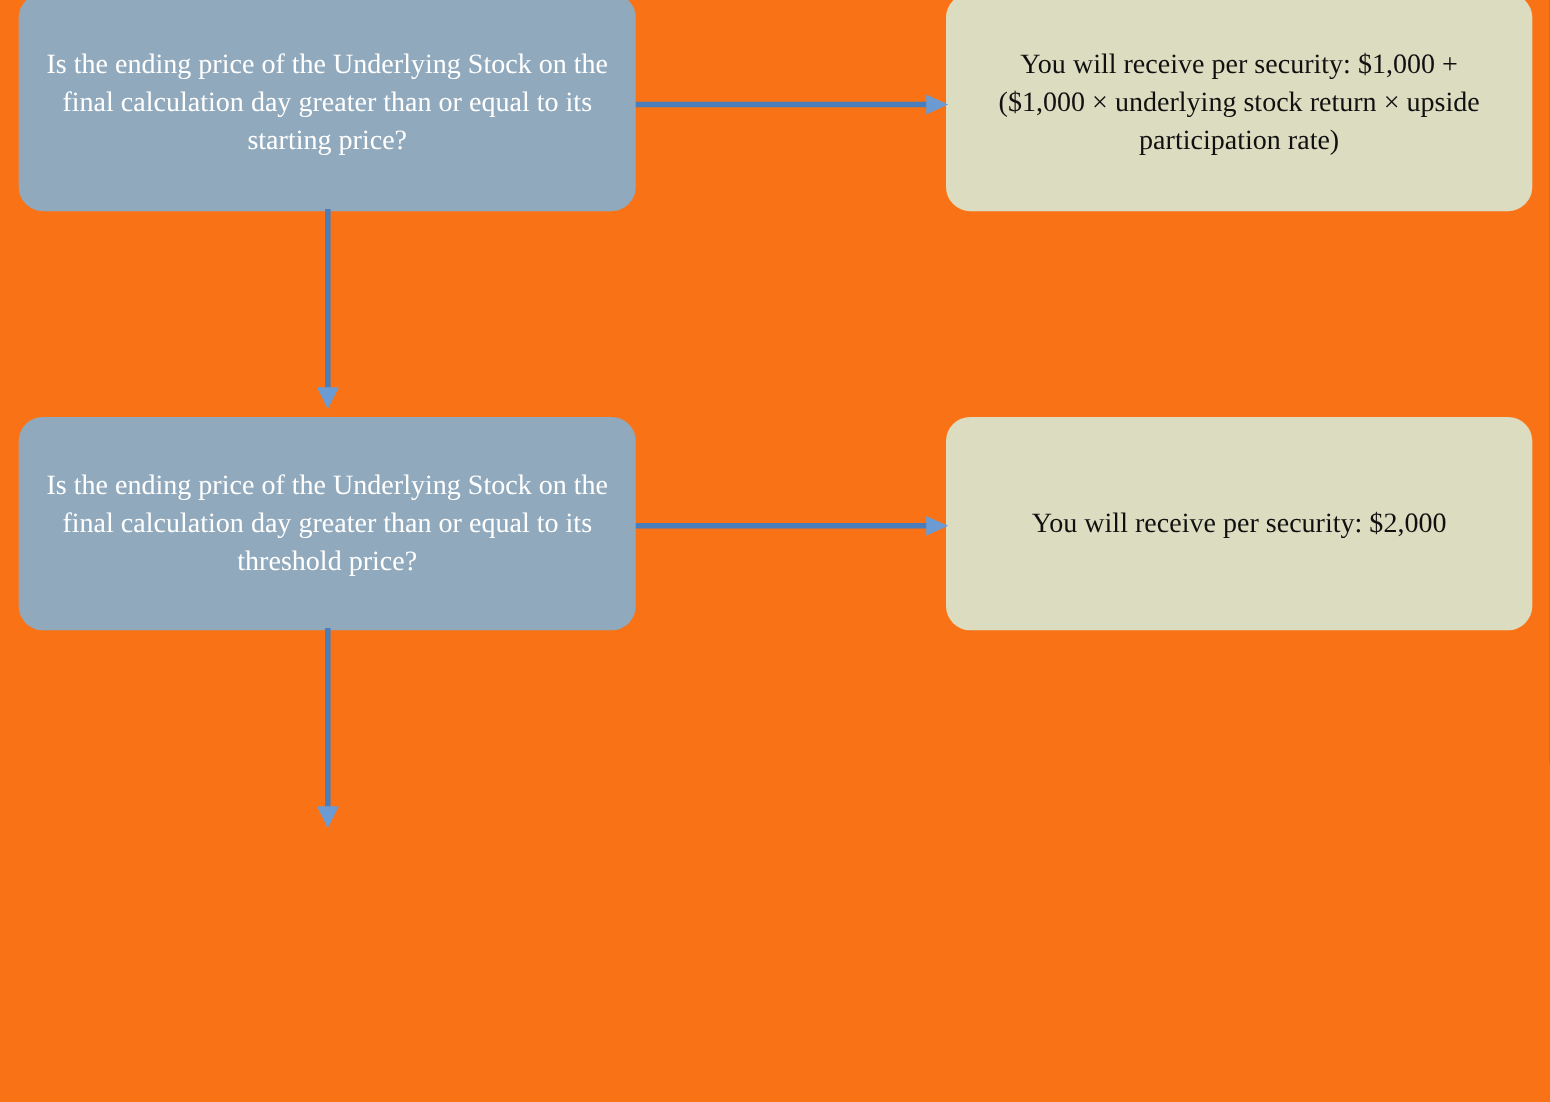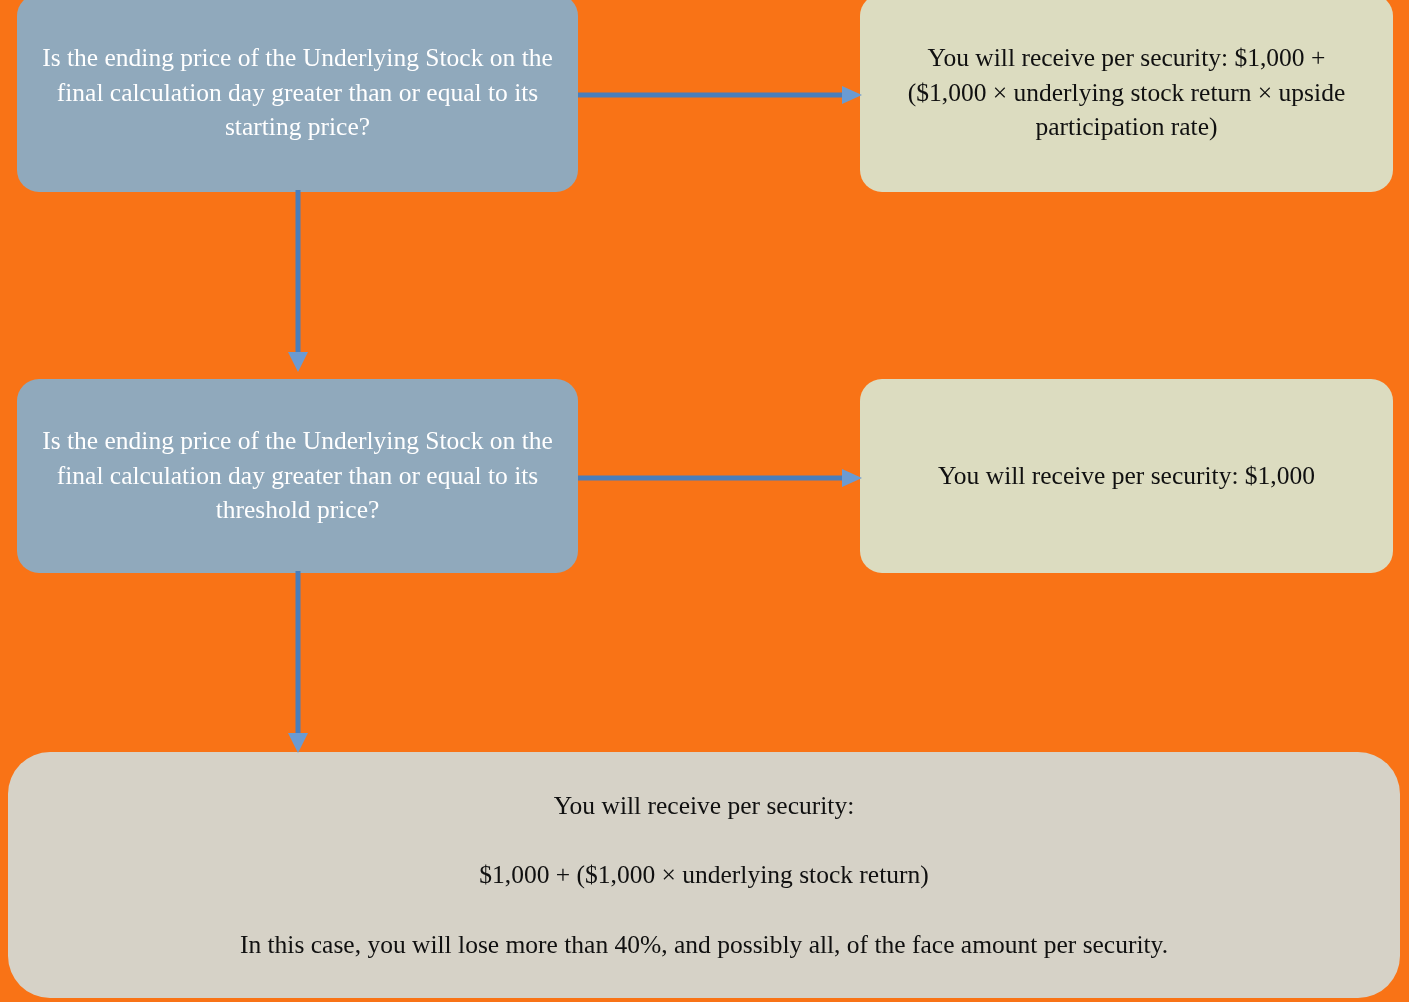--- a/index.html
+++ b/index.html
@@ -88,28 +88,23 @@
 
   <div class="node outcome" id="outcome-1">
     <span>You will receive per security: $1,000 + ($1,000 × underlying stock return × upside participation rate)</span>
   </div>
 
   <div class="node decision" id="decision-2">
     <span>Is the ending price of the Underlying Stock on the final calculation day greater than or equal to its threshold price?</span>
   </div>
 
   <div class="node outcome" id="outcome-2">
-    <span>You will receive per security: $1,000</span>
+    <span>You will receive per security: $2,000</span>
   </div>
 
-  <div class="node summary" id="summary-1">
-    <span class="line">You will receive per security:</span>
-    <span class="line">$1,000 + ($1,000 × underlying stock return)</span>
-    <span class="line">In this case, you will lose more than 40%, and possibly all, of the face amount per security.</span>
-  </div>
 
   <div class="conn" id="conn-h1">
     <svg width="284" height="34" viewBox="0 0 284 34">
       <line x1="0" y1="17" x2="268" y2="17" stroke="#4a7ebb" stroke-width="5"></line>
       <polygon points="264,8 284,17 264,26" fill="#6b9bd2"></polygon>
     </svg>
   </div>
 
   <div class="conn" id="conn-h2">
     <svg width="284" height="34" viewBox="0 0 284 34">

